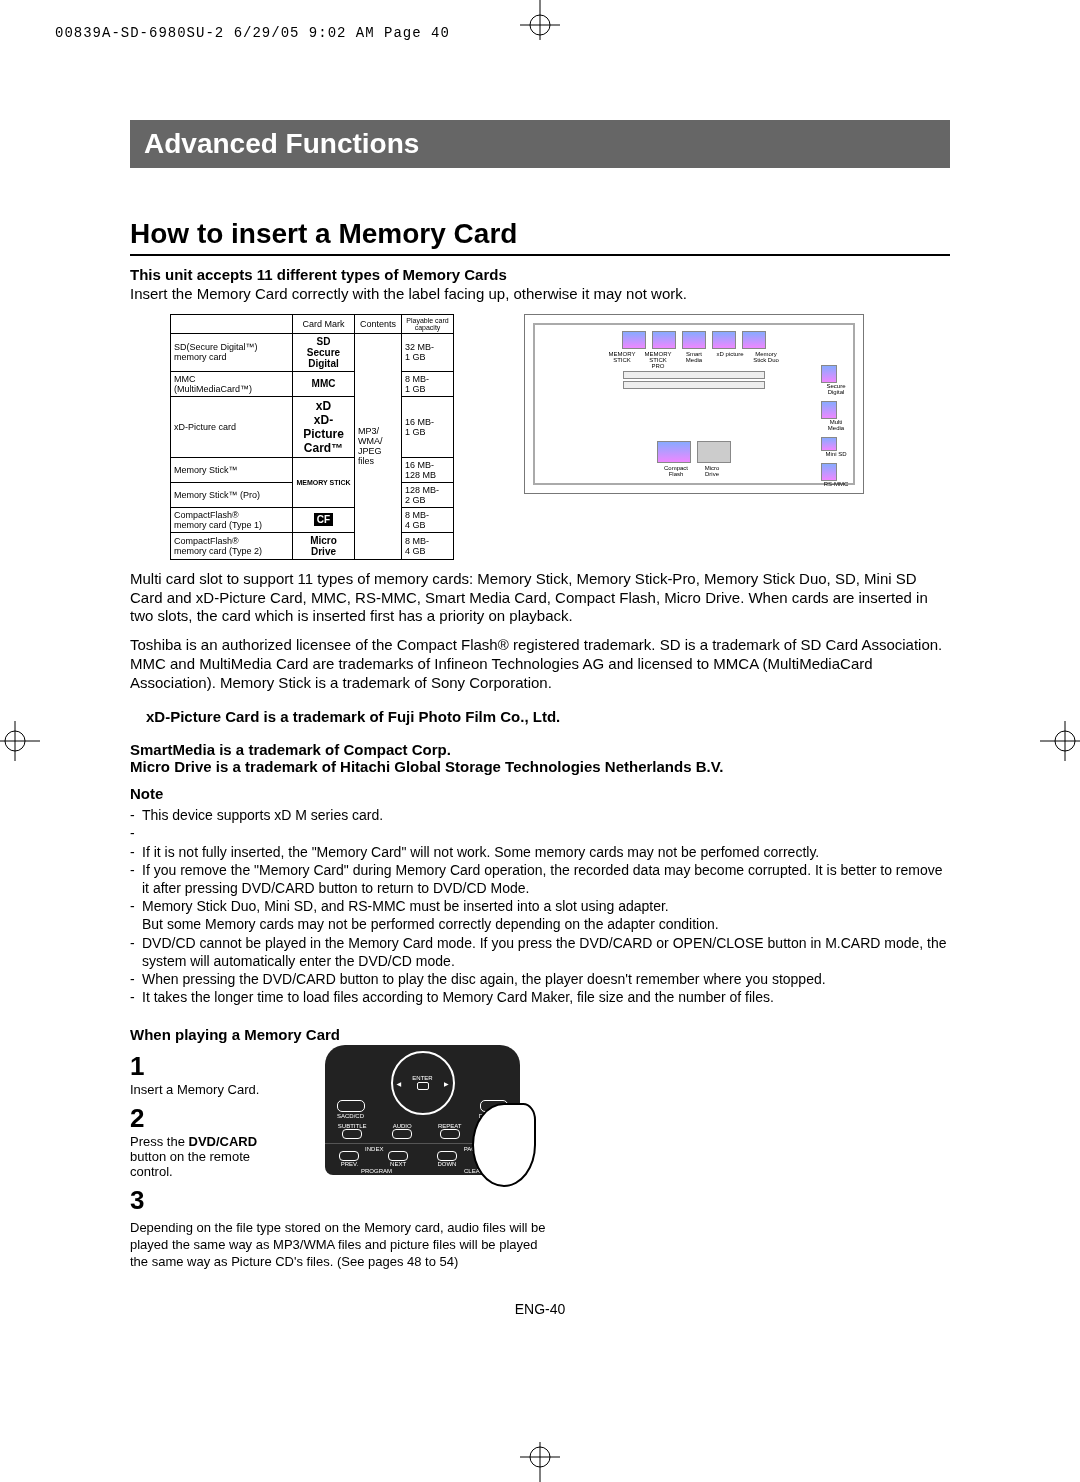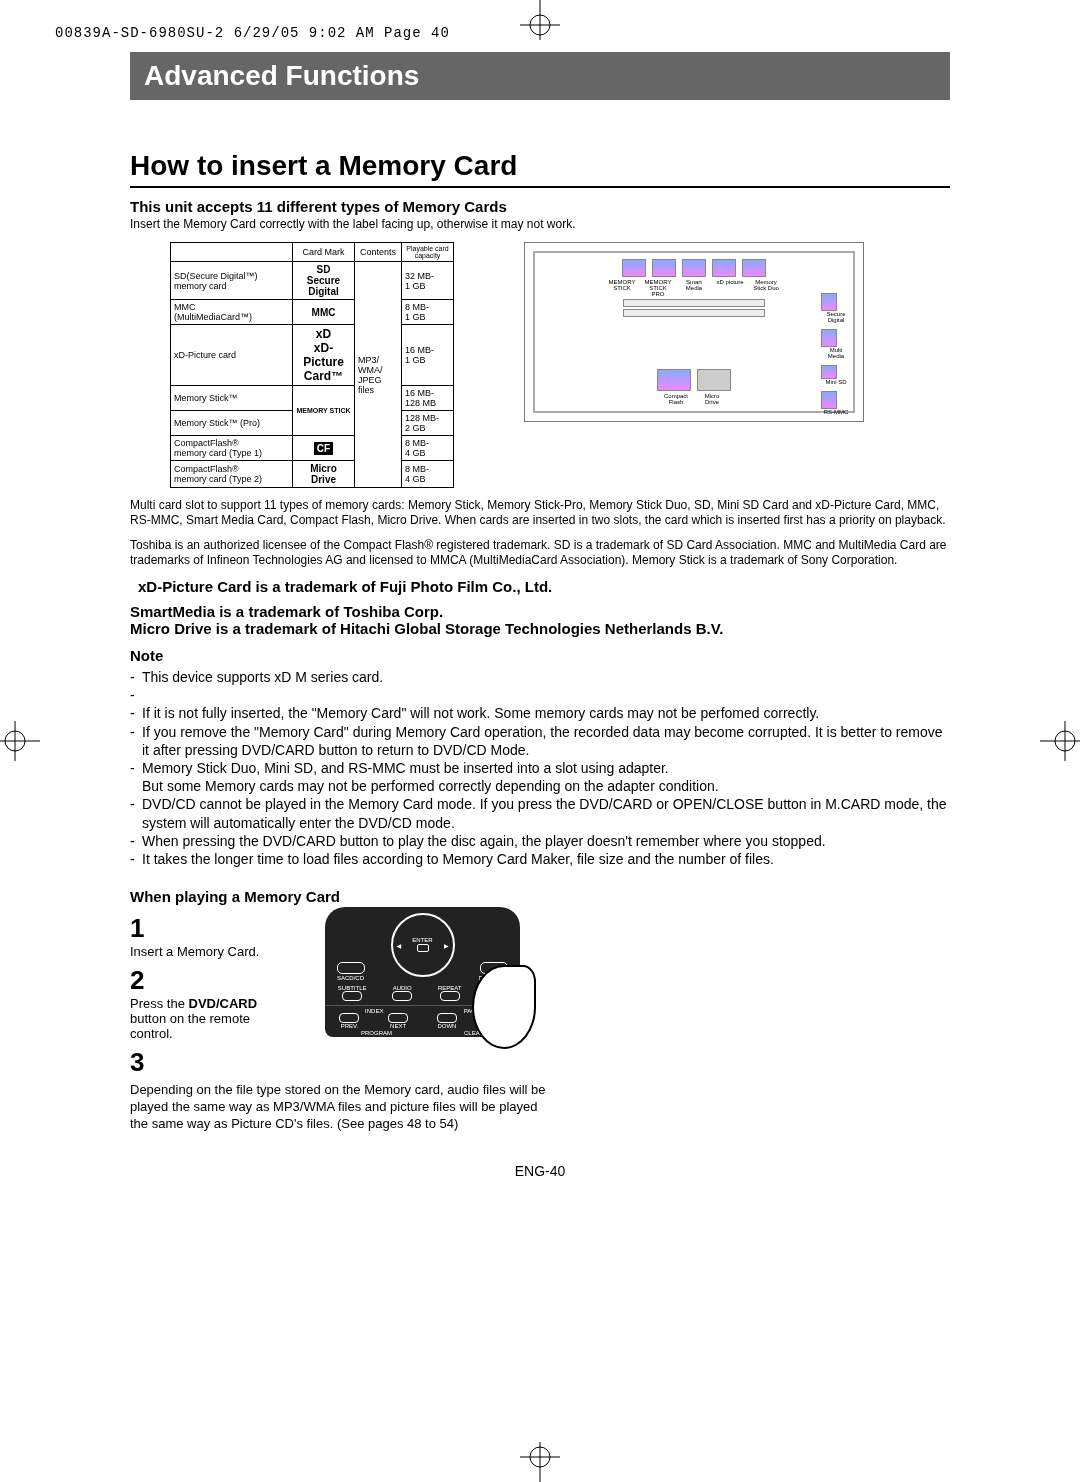--- a/index.html
+++ b/index.html
@@ -52,21 +52,21 @@
   }
   .crop-bottom {
     position: absolute;
     bottom: 0;
     left: 50%;
     width: 40px;
     height: 40px;
     transform: translateX(-50%);
   }
   .content {
-    padding-top: 52px;
+    padding-top: 120px;
   }
   .section-bar {
     background: #666;
     color: #fff;
     font-size: 28px;
     font-weight: bold;
     padding: 8px 14px;
     margin-bottom: 50px;
   }
   h2 {
@@ -74,21 +74,21 @@
     margin: 0 0 4px 0;
     border-bottom: 2px solid #000;
     padding-bottom: 4px;
   }
   .sub-bold {
     font-weight: bold;
     font-size: 15px;
     margin: 10px 0 2px 0;
   }
   .body-text {
-    font-size: 12px;
+    font-size: 15px;
     margin: 0 0 10px 0;
     line-height: 1.25;
   }
   .two-col {
     display: flex;
     gap: 70px;
     margin: 10px 0 10px 40px;
   }
   table.card-table {
     border-collapse: collapse;
@@ -397,22 +397,22 @@
               <div class="slot-card" style="width:14px;"></div>
               <div class="slot-label">RS-MMC</div>
             </div>
         </div>
       </div>
     </div>
 
     <div class="body-text">Multi card slot to support 11 types of memory cards: Memory Stick, Memory Stick-Pro, Memory Stick Duo, SD, Mini SD Card and xD-Picture Card, MMC, RS-MMC, Smart Media Card, Compact Flash, Micro Drive. When cards are inserted in two slots, the card which is inserted first has a priority on playback.</div>
     <div class="body-text">Toshiba is an authorized licensee of the Compact Flash® registered trademark. SD is a trademark of SD Card Association. MMC and MultiMedia Card are trademarks of Infineon Technologies AG and licensed to MMCA (MultiMediaCard Association). Memory Stick is a trademark of Sony Corporation.</div>
 
-    <div class="sub-bold" style="margin:8px;">xD-Picture Card is a trademark of Fuji Photo Film Co., Ltd.</div>
-    <div class="sub-bold" style="margin:0;">SmartMedia is a trademark of Toshiba Corp.</div>
+    <div class="sub-bold" style="margin:16px;">xD-Picture Card is a trademark of Fuji Photo Film Co., Ltd.</div>
+    <div class="sub-bold" style="margin:0;">SmartMedia is a trademark of Compact Corp.</div>
     <div class="sub-bold" style="margin:0 0 10px 0;">Micro Drive is a trademark of Hitachi Global Storage Technologies Netherlands B.V.</div>
 
     <div class="sub-bold" style="margin:0;">Note</div>
     <div class="note-list">
       <div class="dash">
           <span class="d">-</span>
           <span>This device supports xD M series card.</span>
         </div>
       <div class="dash">
           <span class="d">-</span>

